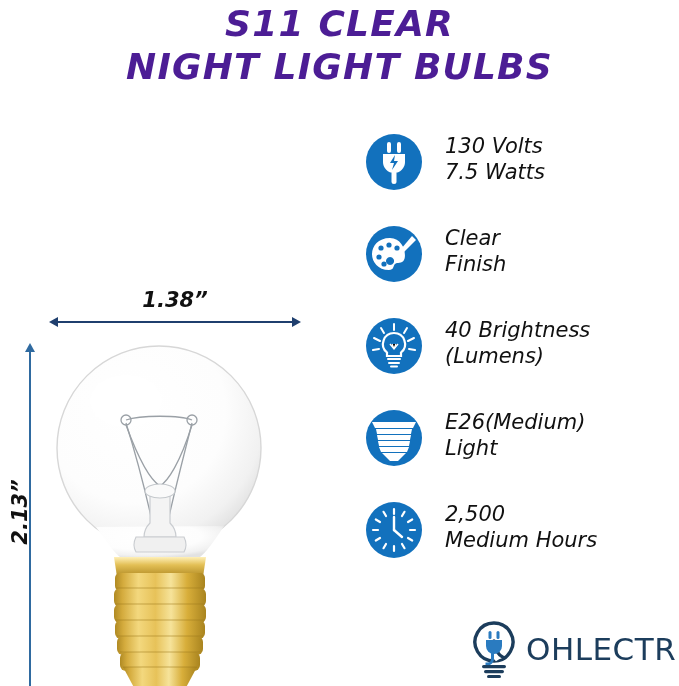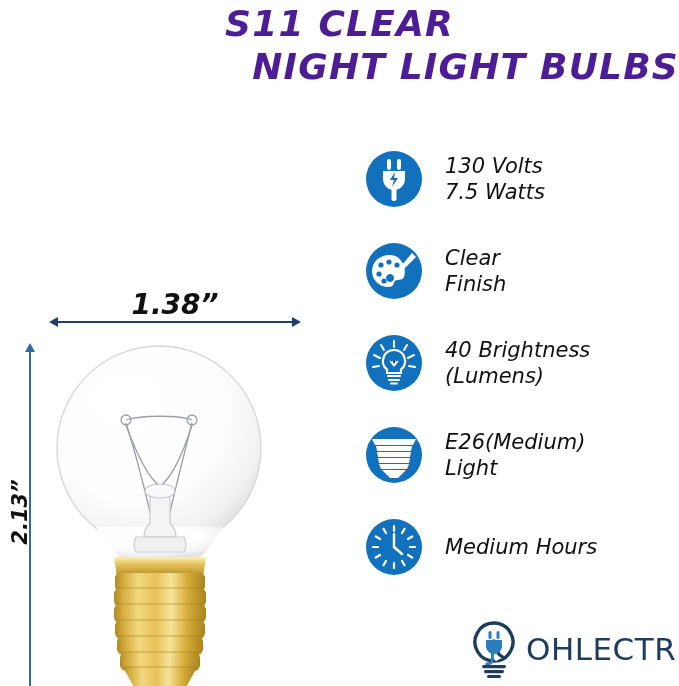--- a/index.html
+++ b/index.html
@@ -7,36 +7,36 @@
        font-family:"DejaVu Sans","Liberation Sans",sans-serif;}
 
   
   .title{
     position:absolute;left:0;top:2px;width:679px;text-align:center;
     color:#4c1d95;font-weight:bold;font-style:italic;
     font-size:36px;line-height:43px;letter-spacing:1.2px;
     font-family:"DejaVu Sans","Liberation Sans",sans-serif;
   }
   .title .l1{display:block;}
-  .title .l2{display:block;text-align:right;}
+  .title .l2{display:block;}
 
   
   .product{position:absolute;left:0;top:120px;width:340px;height:500px;}
 
   
   .hdim{position:absolute;left:58px;top:201px;width:234px;height:2px;background:#1f3f6e;}
   .hdim:before,.hdim:after{
     content:"";position:absolute;top:-4px;width:0;height:0;
     border-top:5px solid transparent;border-bottom:5px solid transparent;
   }
   .hdim:before{left:-9px;border-right:9px solid #1f3f6e;}
   .hdim:after{right:-9px;border-left:9px solid #1f3f6e;}
   .hlabel{
     position:absolute;left:58px;top:168px;width:234px;text-align:center;
-    font-style:italic;font-weight:bold;font-size:28px;color:#111;
+    font-style:italic;font-weight:bold;font-size:21px;color:#111;
   }
 
   
   .vdim{position:absolute;left:29px;top:232px;width:2px;height:356px;background:#2f6aa0;}
   .vdim:before,.vdim:after{
     content:"";position:absolute;left:-4px;width:0;height:0;
     border-left:5px solid transparent;border-right:5px solid transparent;
   }
   .vdim:before{top:-9px;border-bottom:9px solid #2f6aa0;}
   .vdim:after{bottom:-9px;border-top:9px solid #2f6aa0;}
@@ -44,21 +44,21 @@
     position:absolute;left:-40px;top:380px;width:120px;text-align:center;
     font-style:italic;font-weight:bold;font-size:21px;color:#111;
     transform:rotate(-90deg);transform-origin:center center;
   }
 
   
   .bulb-wrap{position:absolute;left:40px;top:225px;width:270px;height:375px;}
 
   
   .specs{position:absolute;left:365px;top:133px;width:300px;}
-  .spec-row{display:flex;align-items:center;height:92px;}
+  .spec-row{display:flex;height:92px;}
   .spec-icon{width:58px;height:58px;flex:0 0 58px;margin-right:22px;}
   .spec-text{
     font-style:italic;font-size:21px;line-height:26px;color:#111;
     font-family:"DejaVu Sans","Liberation Sans",sans-serif;
   }
   .spec-text span{display:block;white-space:nowrap;}
 
   
   .logo{position:absolute;left:466px;top:618px;width:205px;height:62px;display:flex;align-items:center;}
   .logo-mark{width:56px;height:60px;flex:0 0 56px;}
@@ -262,20 +262,21 @@
           <line x1="10.8" y1="18.5" x2="15" y2="21"></line>
           <line x1="43" y1="37" x2="47.2" y2="39.5"></line>
         </g>
         <g stroke="#fff" stroke-width="2.4" stroke-linecap="round">
           <line x1="29" y1="29" x2="29" y2="16"></line>
           <line x1="29" y1="29" x2="37" y2="36"></line>
         </g>
       </svg>
     </span>
     <span class="spec-text">
+      <span>2,500</span>
       <span>Medium Hours</span>
     </span>
   </div>
 </div>
 
 <div class="logo">
   <span class="logo-mark">
     <svg viewBox="0 0 56 60" width="56" height="60" xmlns="http://www.w3.org/2000/svg">
       <path d="M28,4 a19,19 0 1 1 -0.1,0 Z" fill="none" stroke="#1c3d5c" stroke-width="3.4"></path>
       <path d="M36,36 a19,19 0 0 0 -8,4" fill="none" stroke="#ffffff" stroke-width="6"></path>

